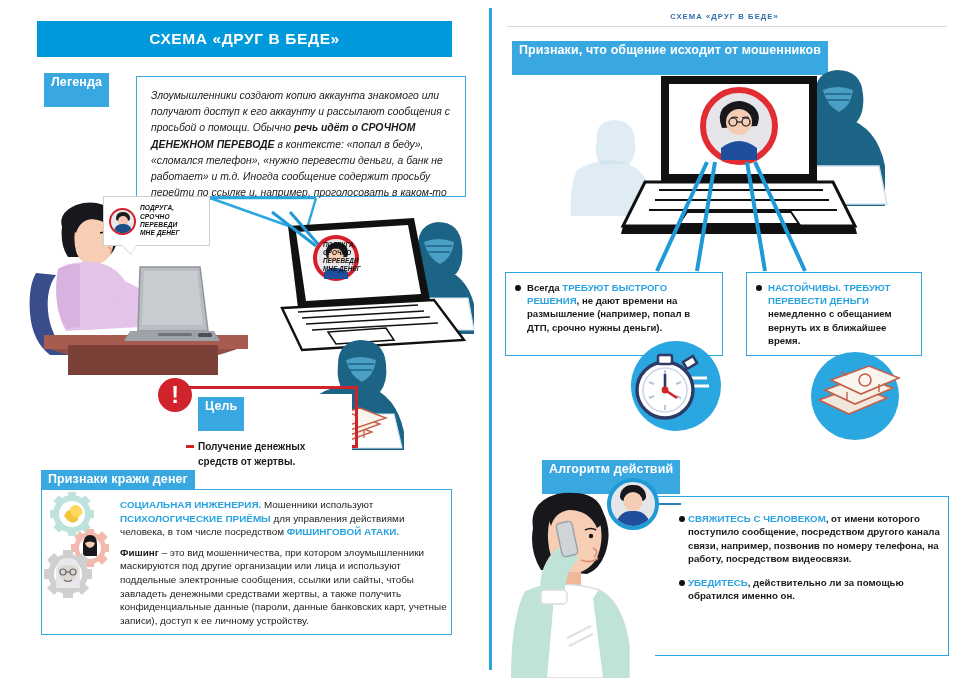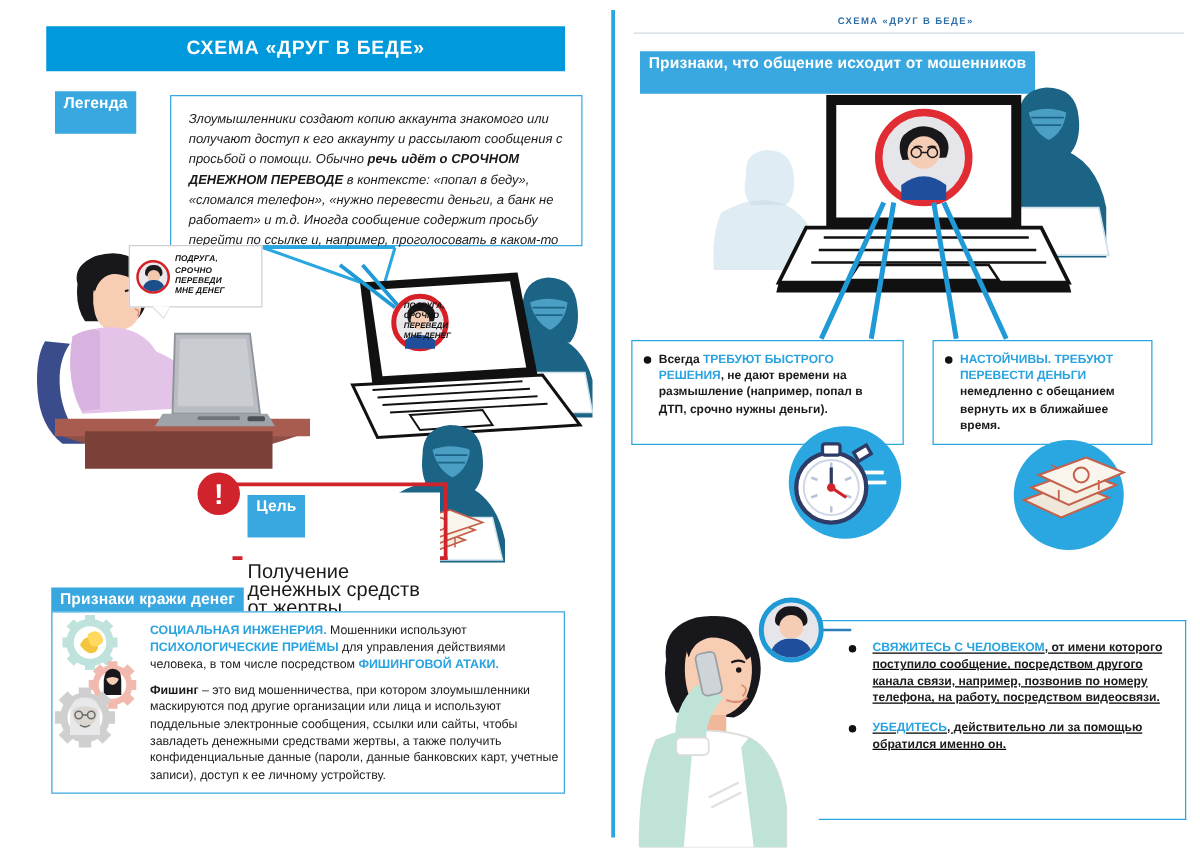--- a/index.html
+++ b/index.html
@@ -101,21 +101,21 @@
     position:absolute;left:28px;top:8px;width:172px;height:62px;
     border:3px solid #d0232b;border-left:none;box-sizing:border-box;
   }
   .goal-circle{
     position:absolute;left:0px;top:0px;width:34px;height:34px;border-radius:50%;
     background:#d0232b;color:#fff;display:flex;align-items:center;justify-content:center;
     font-size:23px;font-weight:bold;line-height:1;
   }
   .goal-inner{position:absolute;left:36px;top:16px;width:150px;background:#fff;padding:2px 4px;}
   .tag-goal{background:#3aa8e0;}
-  .goal-text{font-size:16px;line-height:14.5px;font-weight:normal;color:#1a1a1a;margin-top:21px;}
+  .goal-text{font-size:10px;line-height:14.5px;font-weight:bold;color:#1a1a1a;margin-top:9px;}
 
   
   .mech-box{
     position:absolute;left:41px;top:489px;width:411px;height:146px;
     border:1.6px solid #3aa8e0;background:#ffffff;box-sizing:border-box;
   }
   .mech-text{
     position:absolute;left:120px;top:498px;width:330px;
     font-size:9.9px;line-height:13.6px;color:#1a1a1a;
   }
@@ -149,21 +149,21 @@
   .bullet{flex:0 0 auto;width:6px;height:6px;border-radius:50%;background:#111;margin-top:4px;}
   .co-text{font-size:9.6px;line-height:13.2px;font-weight:bold;color:#1a1a1a;}
 
   
   .algo-frame{
     position:absolute;left:166px;top:496px;width:294px;height:160px;
     border:1.6px solid #2aa6e0;border-left:none;box-sizing:border-box;
     background:transparent;
   }
   .algo-list{position:absolute;left:190px;top:512px;width:262px;}
-  .algo-item{display:flex;gap:13px;margin-bottom:10px;text-decoration:underline;}
+  .algo-item{display:flex;gap:3px;margin-bottom:10px;}
   .algo-text{font-size:9.7px;line-height:13.4px;font-weight:bold;color:#1a1a1a;}
 
   .algo-avatar{
     position:absolute;left:118px;top:478px;width:52px;height:52px;border-radius:50%;
     border:4px solid #1f9ad6;box-sizing:border-box;background:#e6e6ea;overflow:hidden;z-index:4;
   }
   .algo-avatar .hair{position:absolute;left:50%;top:3px;transform:translateX(-50%);
     width:26px;height:16px;background:#17171c;border-radius:13px 13px 5px 5px;}
   .algo-avatar .face{position:absolute;left:50%;top:10px;transform:translateX(-50%);
     width:19px;height:19px;background:#f5cdb4;border-radius:50%;}
@@ -487,20 +487,21 @@
           <path d="M6 38 L44 24 L74 36 L36 52 Z" fill="#efe7da" stroke="#c4604b" stroke-width="1.6"></path>
           <path d="M12 28 L50 14 L80 26 L42 42 Z" fill="#f5efe4" stroke="#c4604b" stroke-width="1.6"></path>
           <path d="M18 18 L56 4 L86 16 L48 32 Z" fill="#faf5ec" stroke="#c4604b" stroke-width="1.6"></path>
           <circle cx="52" cy="18" r="6" fill="none" stroke="#c4604b" stroke-width="1.6"></circle>
           <path d="M34 30 L34 38 M66 22 L66 30" stroke="#c4604b" stroke-width="1.4"></path>
           <path d="M28 10 L34 13 M70 22 L76 25" stroke="#c4604b" stroke-width="1.4"></path>
         </g>
       </svg>
     </div>
 
+    <div class="tag tag-algo">Алгоритм действий</div>
 
     <div style="position:absolute;left:18px;top:486px;width:168px;height:192px;">
       <svg width="168" height="192" viewBox="0 0 168 192">
         <path d="M26 42 Q22 16 50 8 Q82 2 96 26 Q106 46 98 68 Q92 84 80 88 L34 84 Q22 64 26 42Z" fill="#17171c"></path>
         <path d="M48 22 Q78 14 92 34 Q98 52 90 72 Q80 88 62 88 Q46 84 42 62 Q38 38 48 22Z" fill="#f7cdb4"></path>
         <path d="M40 28 Q40 10 64 7 Q90 6 96 26 Q98 38 90 42 Q82 24 62 24 Q48 26 44 40Z" fill="#17171c"></path>
         <circle cx="84" cy="50" r="2.2" fill="#17171c"></circle>
         <path d="M78 44 q6 -3 11 0" stroke="#17171c" stroke-width="1.6" fill="none"></path>
         <path d="M86 62 q7 3 1 9" stroke="#d98f76" stroke-width="1.5" fill="none"></path>
         <path d="M74 74 q10 4 17 -2" stroke="#d98f76" stroke-width="1.8" fill="none"></path>

